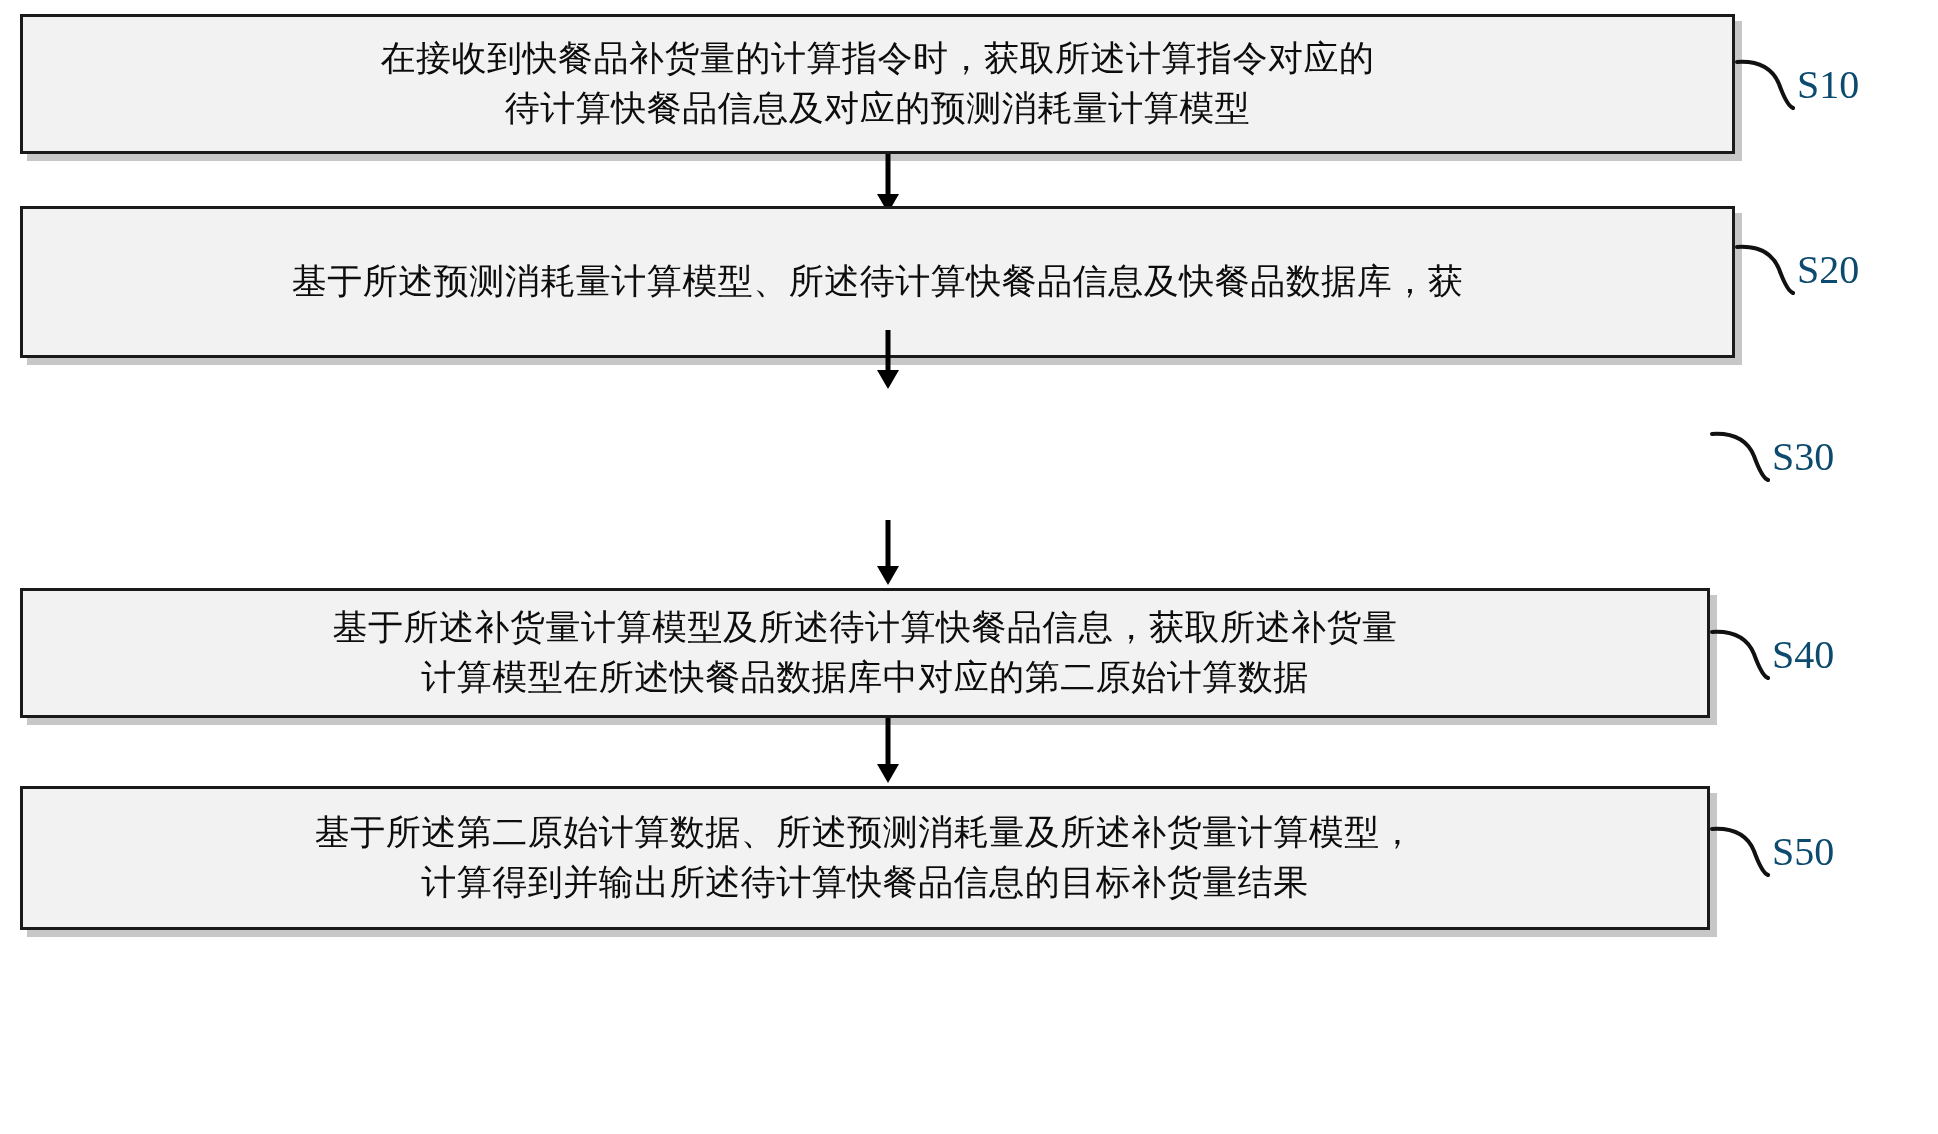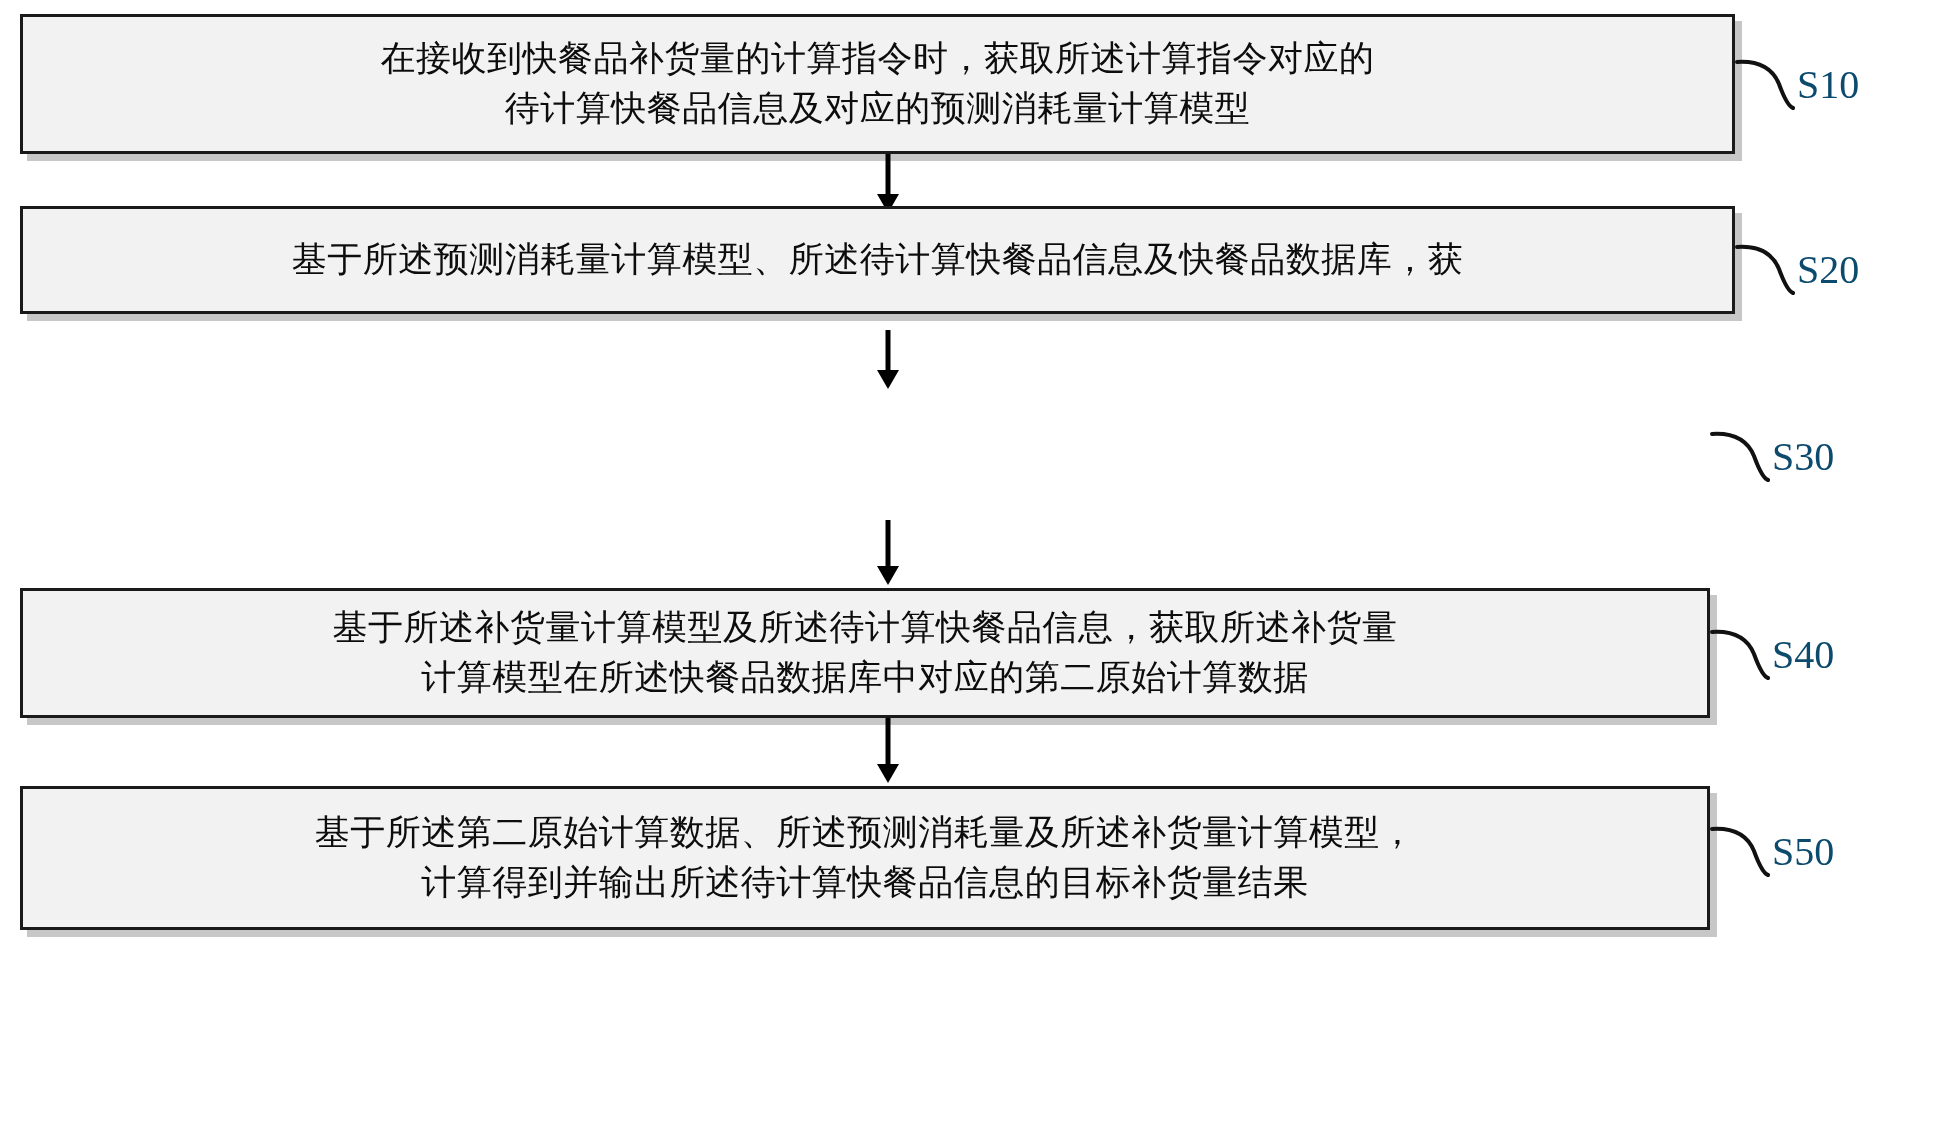--- a/index.html
+++ b/index.html
@@ -97,21 +97,21 @@
   </div>
 
   <div class="arrow" style="top:154px; height:60px;">
     <svg width="30" height="60" viewBox="0 0 30 60">
       <line x1="15" y1="0" x2="15" y2="44" stroke="#000" stroke-width="5"></line>
       <polygon points="15,59 4,40 26,40" fill="#000"></polygon>
     </svg>
   </div>
 
   <div class="step-row" style="top:206px;">
-    <div class="step-box" style="margin-left:20px; width:1715px; height:108px;">
+    <div class="step-box" style="margin-left:20px; width:1715px; height:152px;">
       <div class="step-line">基于所述预测消耗量计算模型、所述待计算快餐品信息及快餐品数据库，获</div>
     </div>
   </div>
   <div class="label-wrap" style="top:243px; left:1735px;justify-content:flex-end;">
     <svg class="label-hook" viewBox="0 0 60 52">
       <path d="M2 4 Q34 2 44 26 Q52 48 58 50" fill="none" stroke="#111" stroke-width="4" stroke-linecap="round"></path>
     </svg>
     <span class="step-label">S20</span>
   </div>
 

